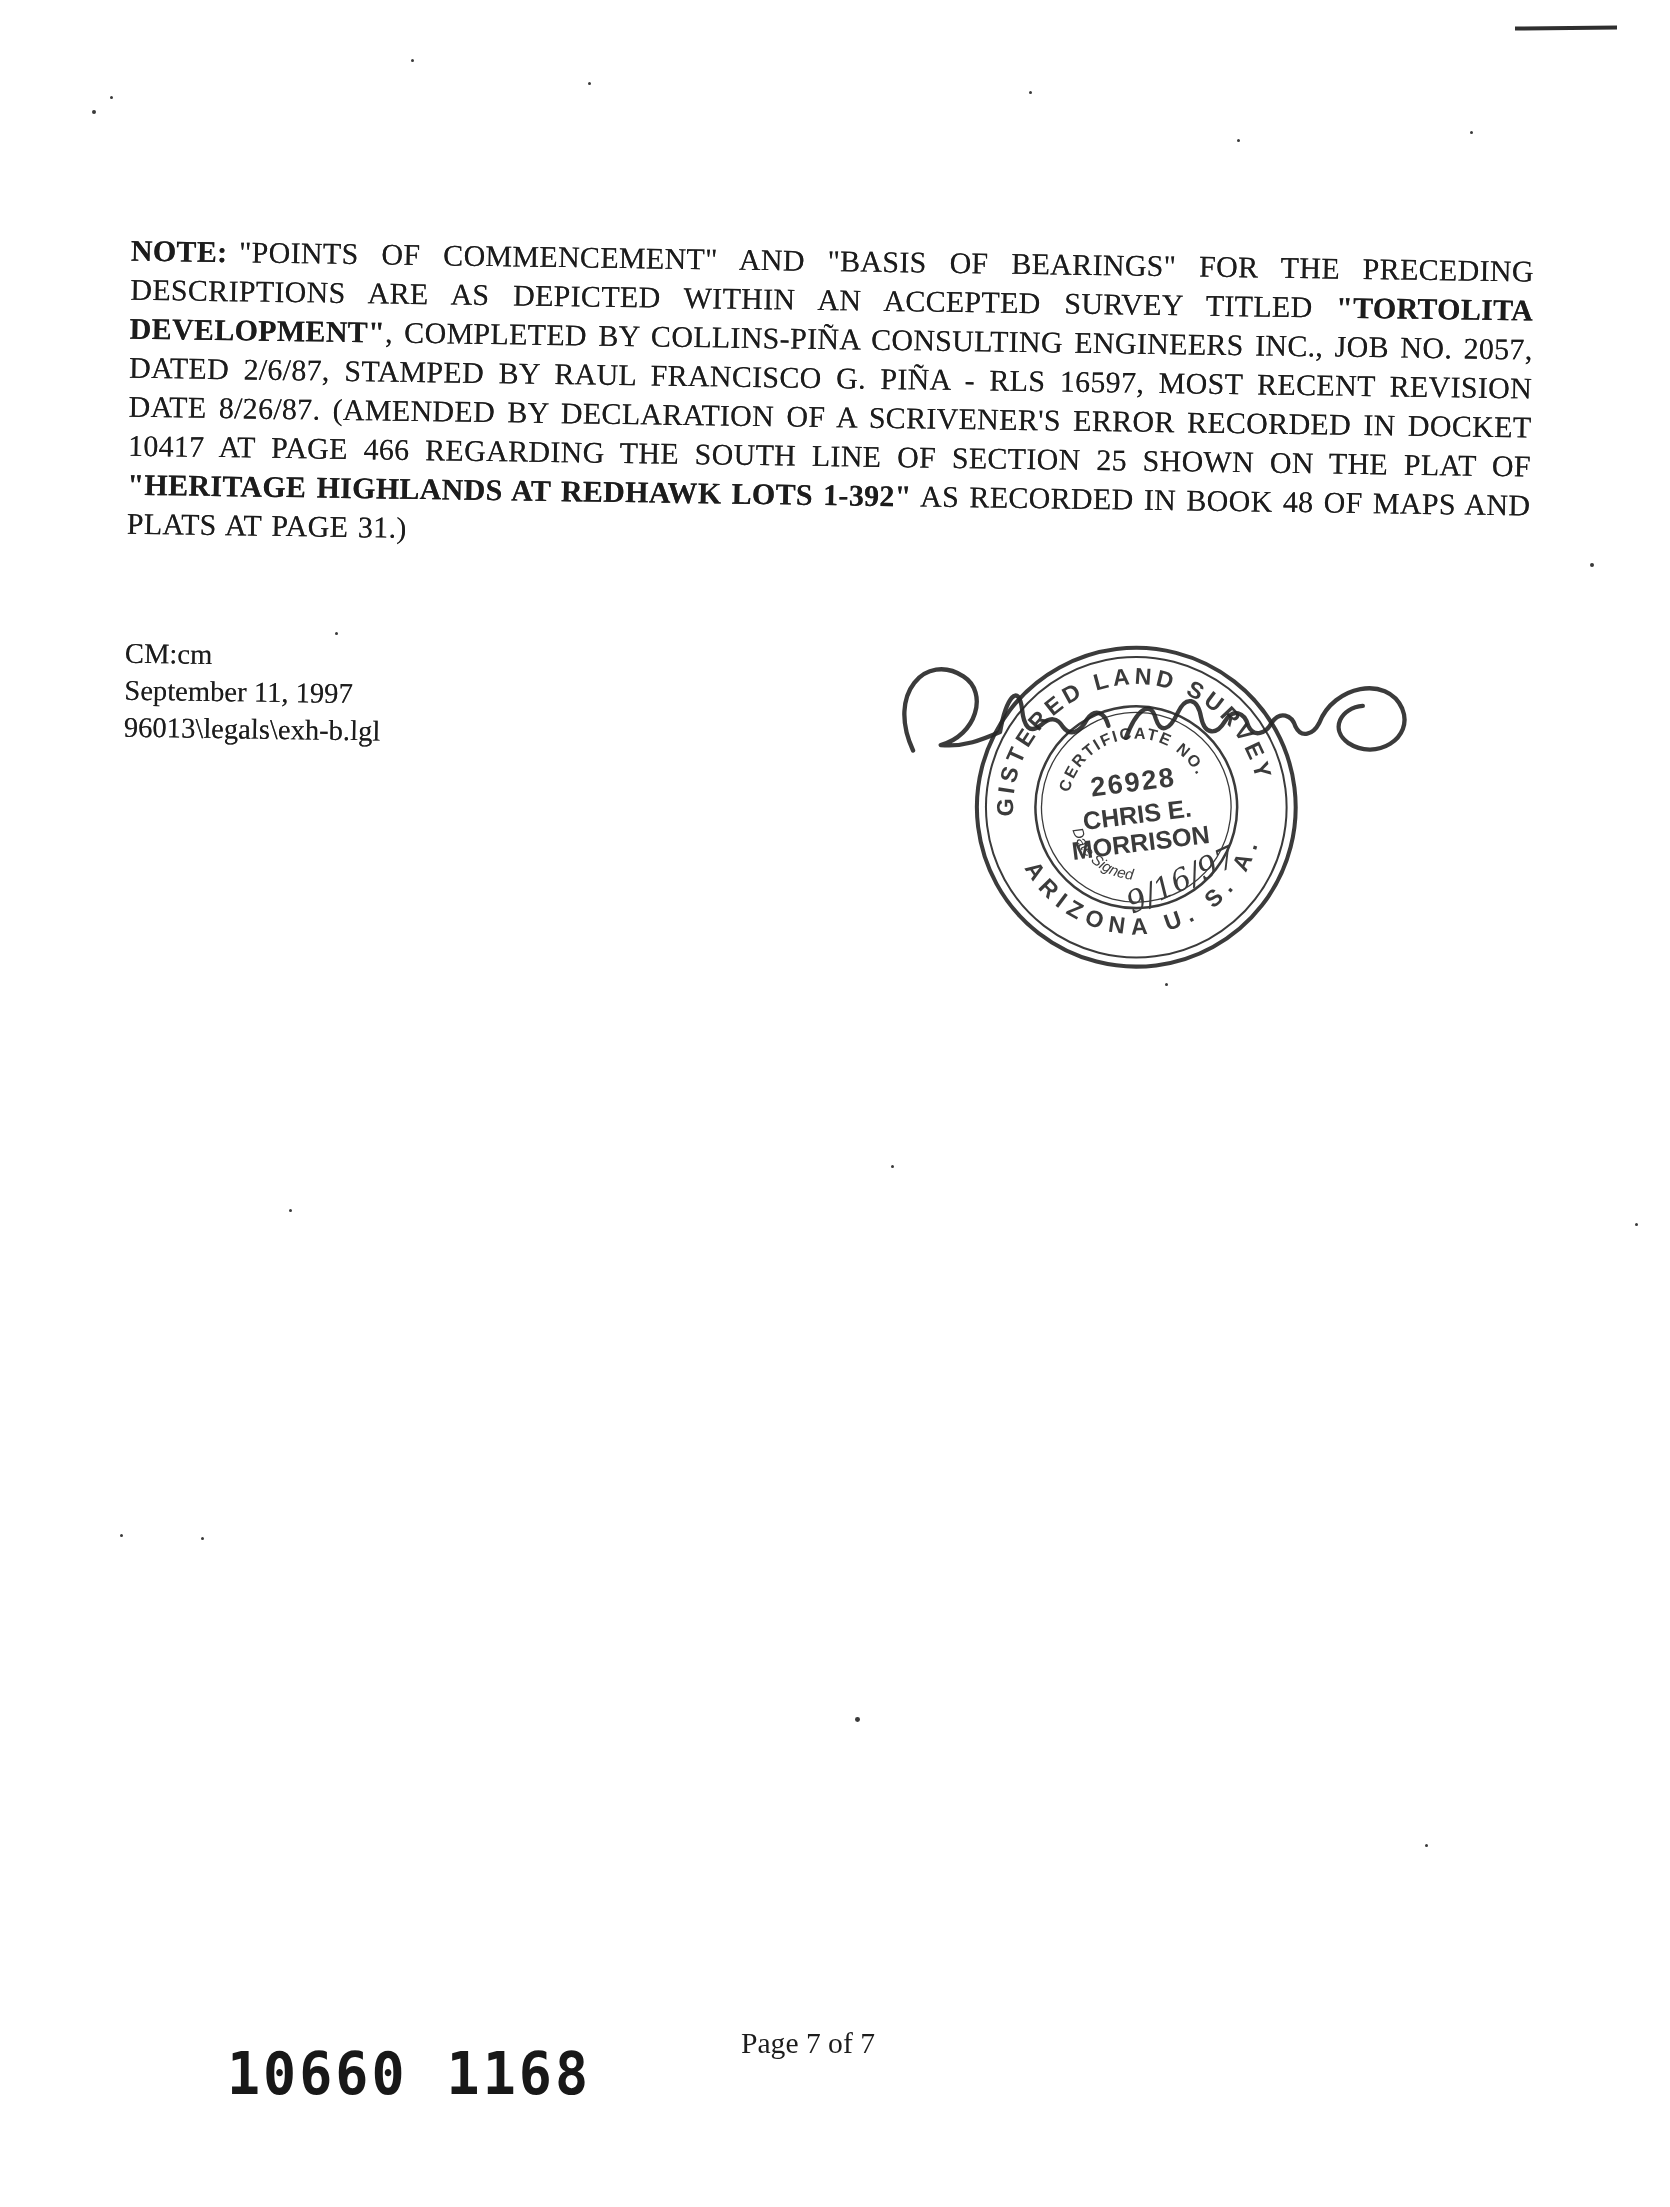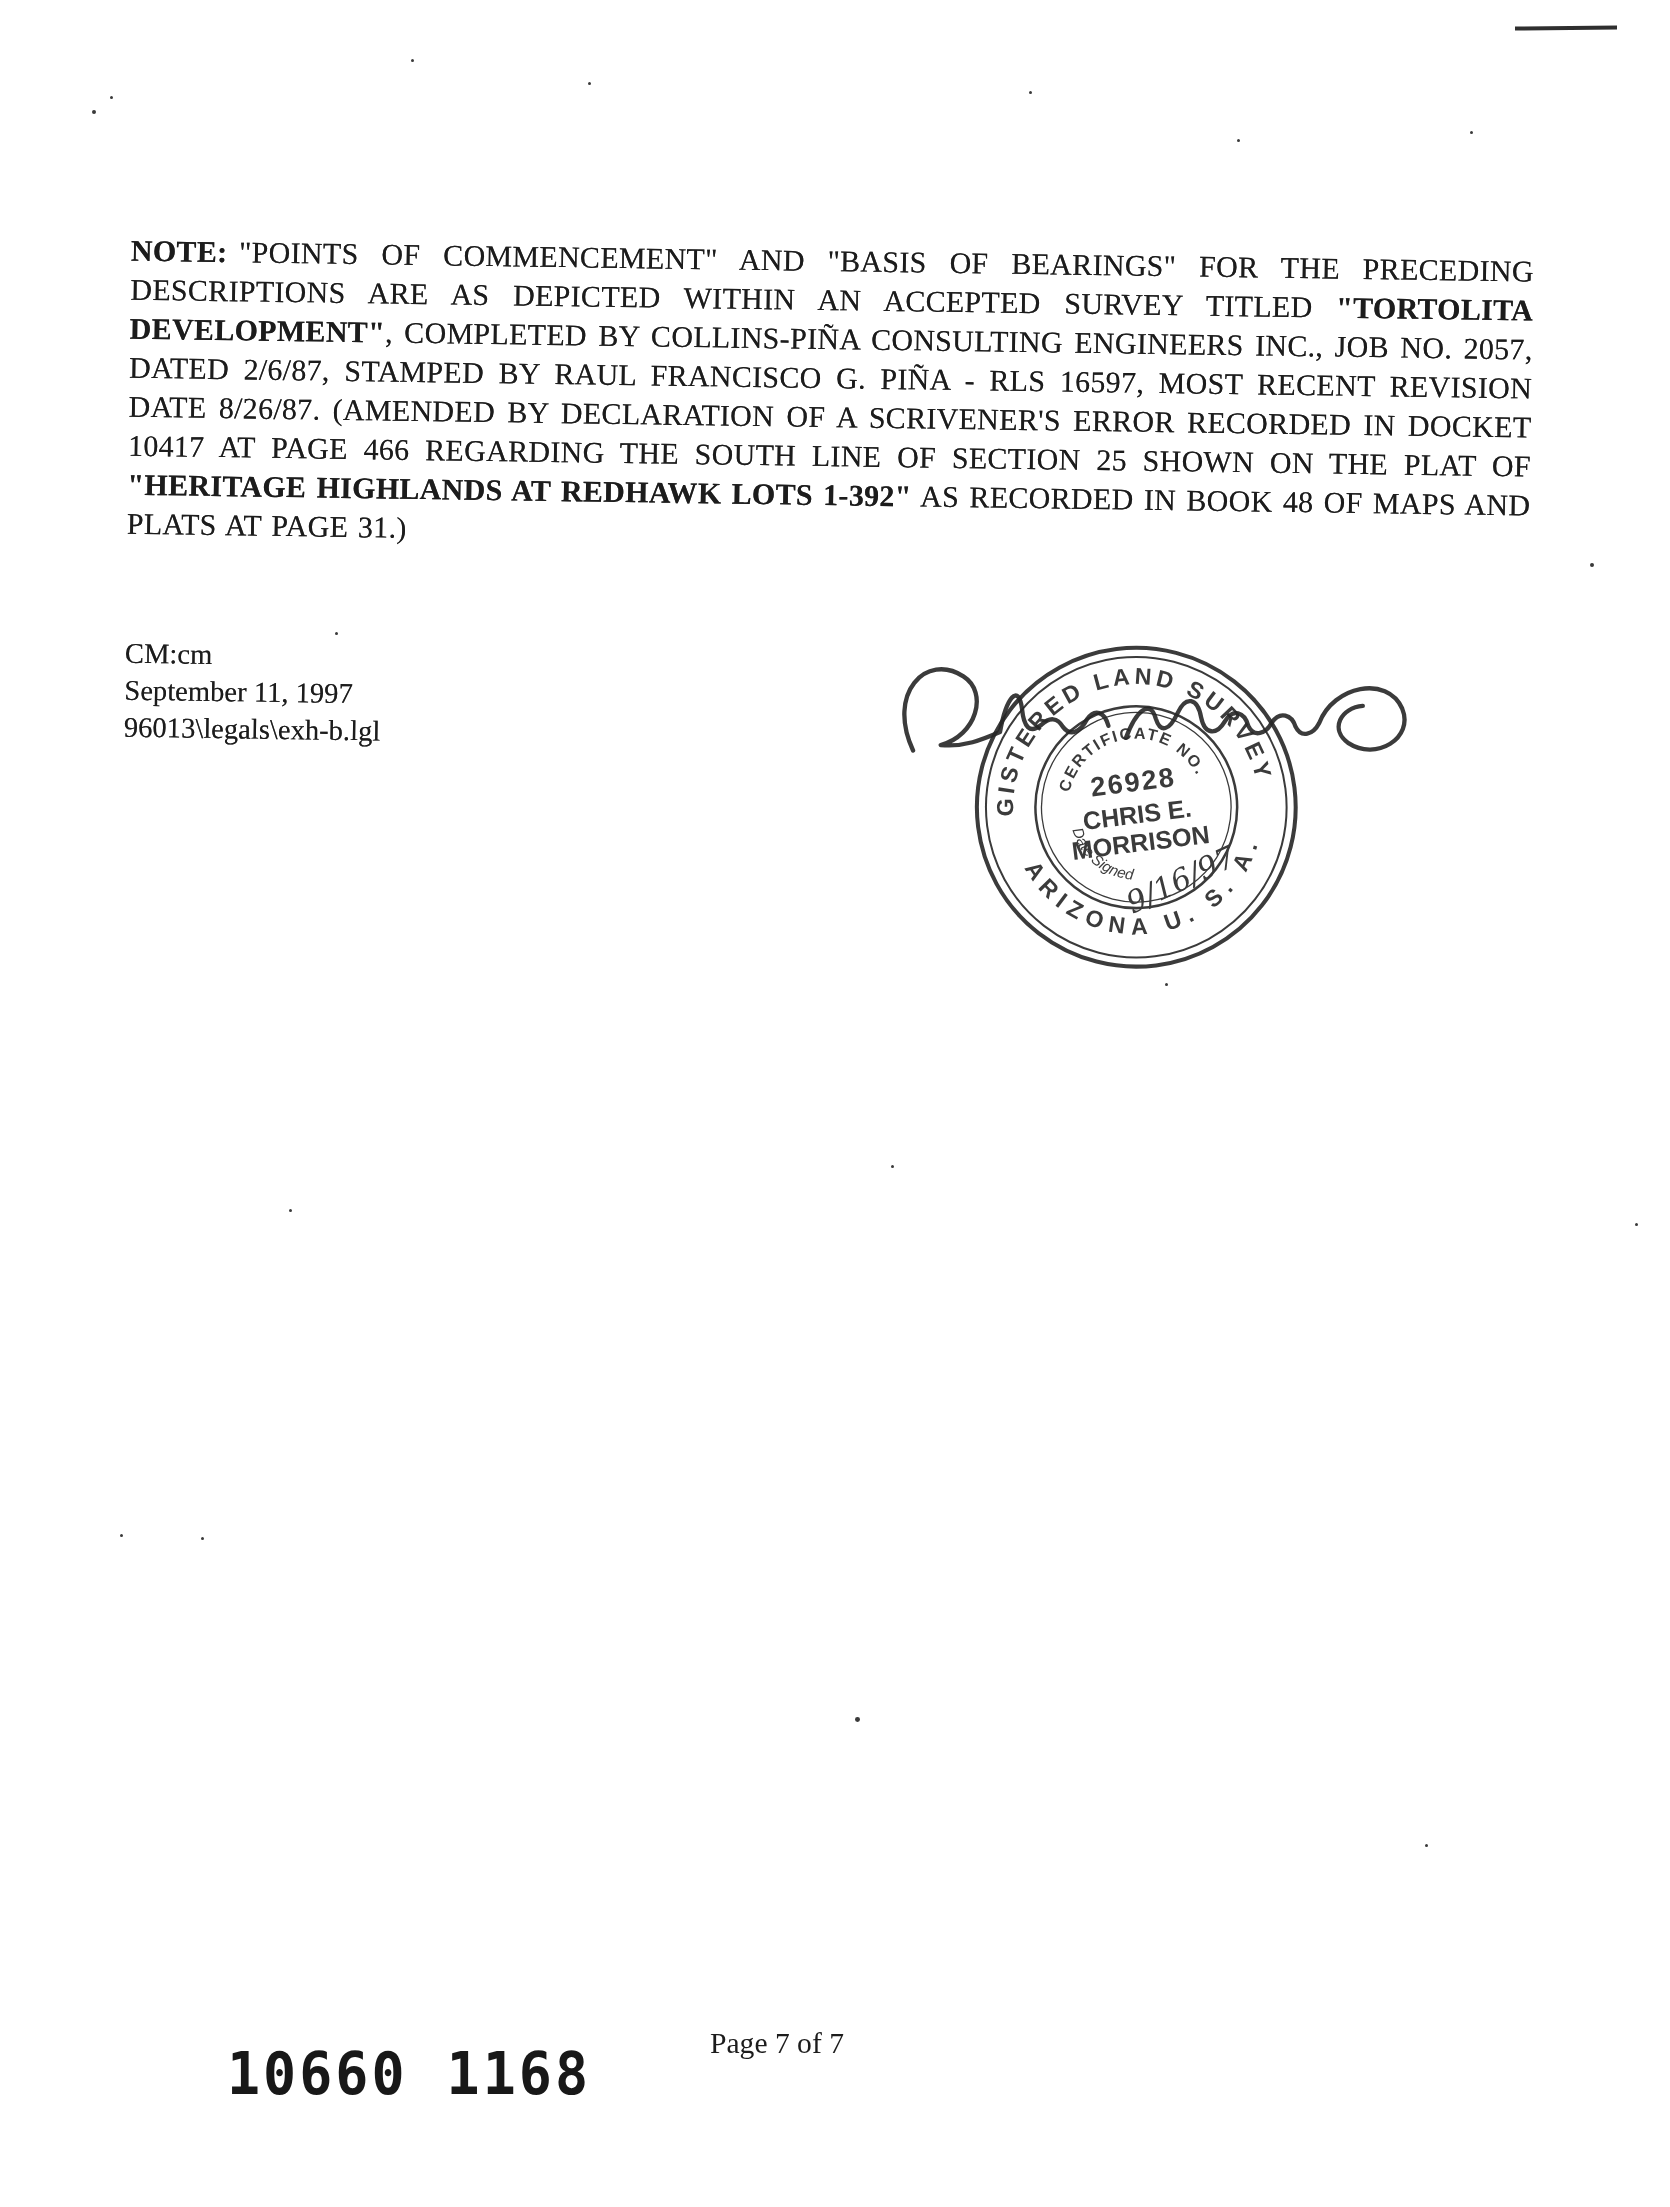--- a/index.html
+++ b/index.html
@@ -68,21 +68,21 @@
     font-family: "DejaVu Sans Mono", monospace;
     font-weight: bold;
     font-size: 55px;
     letter-spacing: 3px;
     color: #181818;
     transform: scaleY(1.08);
   }
   .docket .gap { display: inline-block; width: 39px; }
   .pageno {
     position: absolute;
-    left: 710px;
+    left: 741px;
     top: 2027px;
     font-size: 29.6px;
     color: #1c1c1c;
   }
   .speck { position: absolute; background: #3a3a3a; border-radius: 50%; }
   .dash {
     position: absolute;
     left: 1515px;
     top: 25.6px;
     width: 102px;

